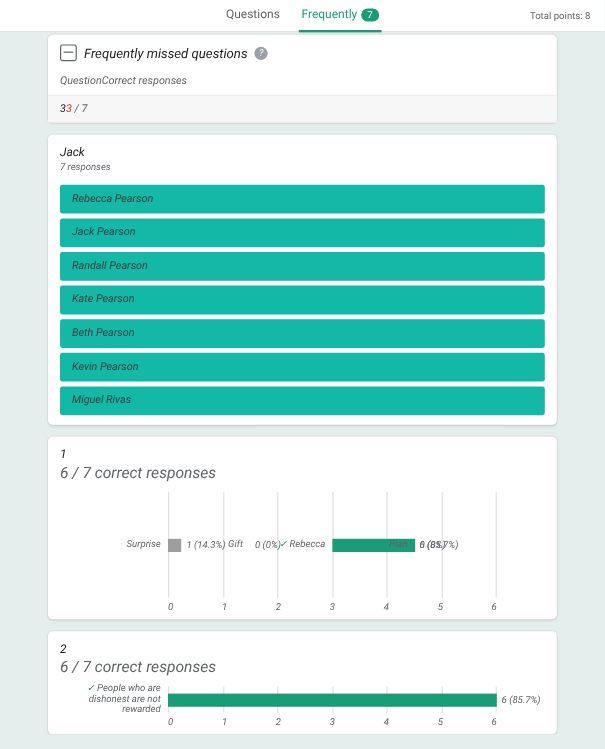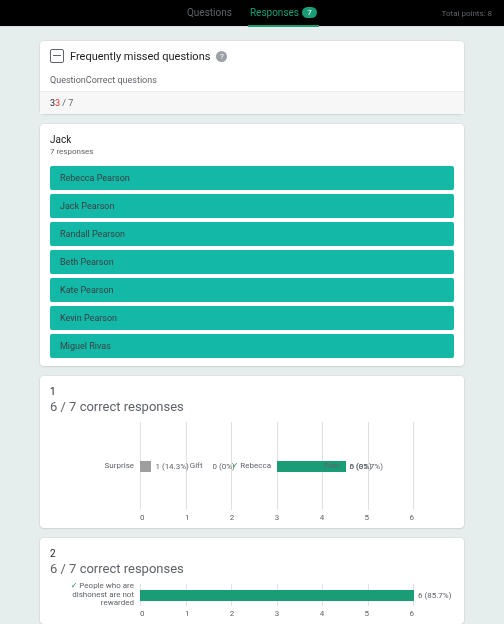--- a/index.html
+++ b/index.html
@@ -5,21 +5,21 @@
   html, body {
     margin: 0;
     padding: 0;
     background: #e6eeed;
     font-family: Roboto, "Helvetica Neue", Arial, sans-serif;
     font-size: 10px;
     color: #202124;
     width: 504px;
   }
   .topbar {
-    background: #000000;
+    background: #ffffff;
     height: 26px;
     display: flex;
     align-items: center;
     justify-content: center;
     position: relative;
     border-bottom: 1px solid #ddd;
   }
   .tabs { display: flex; gap: 14px; height: 100%; align-items: center; }
   .tab {
     font-size: 10px;
@@ -37,22 +37,22 @@
     font-size: 8px; padding: 0 4px; margin-left: 3px; height: 11px;
     display: inline-flex; align-items: center; justify-content: center;
     min-width: 7px;
   }
   .total-points {
     position: absolute; right: 12px; top: 50%; transform: translateY(-50%);
     font-size: 8px; color: #5f6368;
   }
 
   .cards {
-    padding: 14px 40px 0 40px;
-    display: flex; flex-direction: column; gap: 10px;
+    padding: 2px 40px 0 40px;
+    display: flex; flex-direction: column; gap: 10px; font-style: italic;
   }
   .card {
     background: #fff; border-radius: 4px;
     box-shadow: 0 1px 2px rgba(0,0,0,0.08), 0 0 0 1px rgba(0,0,0,0.04);
   }
 
   .fmq-header {
     display: flex; align-items: center; gap: 6px;
     padding: 8px 10px 6px 10px;
     font-size: 11px; color: #202124;
@@ -126,57 +126,57 @@
 </style>
 </head>
 <body>
 
 <div class="topbar">
   <div class="tabs">
     <div class="tab">
       <span>Questions</span>
     </div>
     <div class="tab active">
-      <span>Responses</span>
+      <span>Frequently</span>
       <span class="badge">7</span>
     </div>
   </div>
   <div class="total-points">Total points: 8</div>
 </div>
 
 <div class="cards">
 
   <div class="card">
     <div class="fmq-header">
       <span class="assign-icon"></span>
       <span class="title">Frequently missed questions</span>
       <span class="help-icon">?</span>
     </div>
     <div class="fmq-table-header">
       <span>Question</span>
-      <span>Correct questions</span>
+      <span>Correct responses</span>
     </div>
     <div class="fmq-table-row">
       <span>3</span>
       <span>
         <span class="num-wrong">3</span>
         <span class="num-total">/ 7</span>
       </span>
     </div>
   </div>
 
   <div class="card name-card">
     <div class="q-title">Jack</div>
     <div class="q-sub">7 responses</div>
     <div class="name-list" id="name-list">
         <div class="name-row">Rebecca Pearson</div>
         <div class="name-row">Jack Pearson</div>
         <div class="name-row">Randall Pearson</div>
+        <div class="name-row">Kate Pearson</div>
         <div class="name-row">Beth Pearson</div>
-        <div class="name-row">Kate Pearson</div>
         <div class="name-row">Kevin Pearson</div>
         <div class="name-row">Miguel Rivas</div>
       </div>
   </div>
 
   <div class="card chart-card">
       <div class="q-num">1</div>
       <div class="q-sub">6 / 7 correct responses</div>
       <div class="chart-area" style="--nrows: 4;">
         <div class="gridlines">

